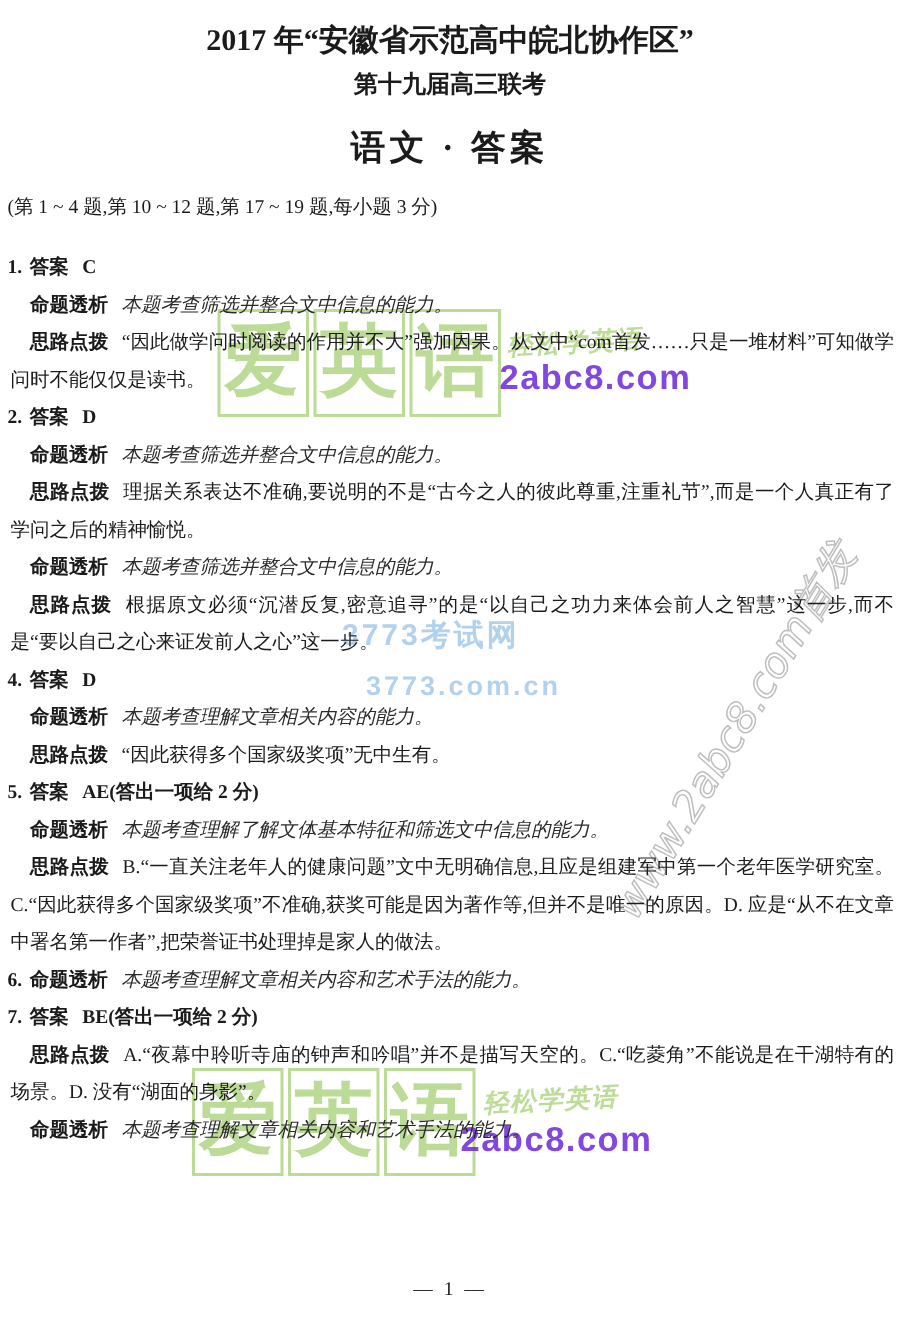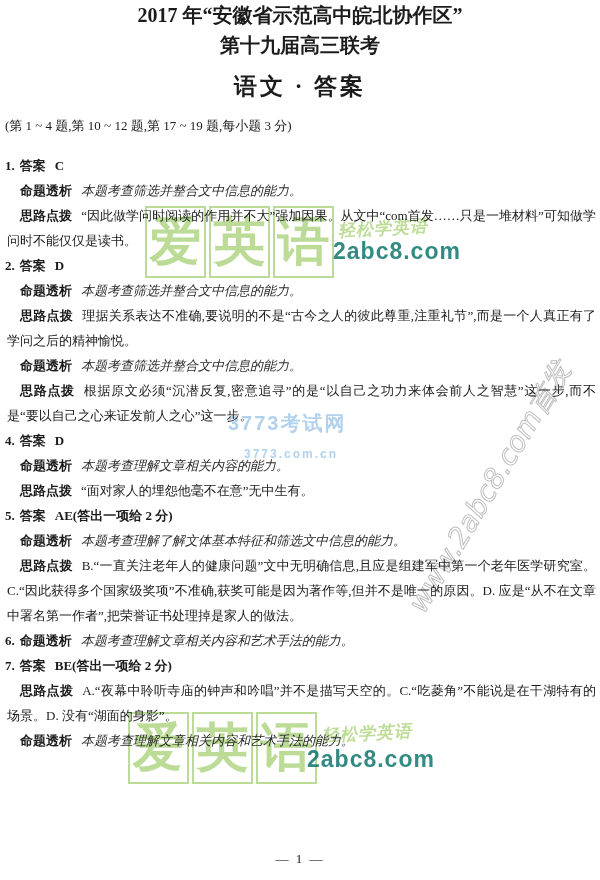--- a/index.html
+++ b/index.html
@@ -7,33 +7,33 @@
         overflow:hidden;font-family:"Liberation Serif",serif;color:#1b1b1b;}
   
   .wm{position:absolute;z-index:0;pointer-events:none;white-space:nowrap;}
   .wm-chars{display:flex;opacity:.78;}
   .wm-char{display:inline-block;width:57px;height:68px;margin-right:3px;border:2px solid #a9d279;
            color:#a9d279;font-family:"Liberation Sans",sans-serif;font-weight:bold;
            font-size:52px;line-height:66px;text-align:center;}
   .wm-tagline{font-family:"Liberation Sans",sans-serif;font-weight:bold;font-style:italic;
               font-size:17px;color:#b2d786;letter-spacing:1px;opacity:.85;transform:rotate(-3deg);}
   .wm-site{font-family:"Liberation Sans",sans-serif;font-weight:bold;font-size:23px;
-           color:#0f766e;letter-spacing:1px;opacity:.85;}
+           color:#6d28d9;letter-spacing:1px;opacity:.85;}
   .wm-3773-name{font-family:"Liberation Sans",sans-serif;font-weight:bold;font-size:20px;
                 color:#a9cdec;letter-spacing:2px;opacity:.9;}
-  .wm-3773-url{font-family:"Liberation Sans",sans-serif;font-weight:bold;font-size:12px;
+  .wm-3773-url{font-family:"Liberation Sans",sans-serif;font-weight:bold;font-size:18px;
                color:#a9cdec;letter-spacing:2px;opacity:.9;}
   .wm-diagonal{left:280px;top:468px;width:420px;text-align:center;transform:rotate(-59deg);
                font-family:"DejaVu Sans",sans-serif;font-style:italic;font-size:28px;
                color:#cfcfcf;-webkit-text-fill-color:transparent;-webkit-text-stroke:1px #b8b8b8;
                opacity:.9;}
   
   .content{position:relative;z-index:1;}
-  .title1{margin-top:2px;text-align:center;font-weight:bold;font-size:20px;line-height:26px;}
-  .title2{margin-top:4px;text-align:center;font-weight:bold;font-size:20px;line-height:26px;}
+  .title1{margin-top:14px;text-align:center;font-weight:bold;font-size:20px;line-height:26px;}
+  .title2{margin-top:4px;text-align:center;font-weight:bold;font-size:16px;line-height:26px;}
   .subject{margin-top:14px;text-align:center;font-weight:bold;font-size:23px;line-height:30px;letter-spacing:3px;}
   .scoring-note{margin:14px 4px 0 5px;font-size:13px;line-height:20px;}
   .items{margin-top:17px;}
   .para{margin:0 4px 0 7px;text-indent:13px;font-size:13px;line-height:25px;
         text-align:justify;}
   .para.numbered{margin-left:5px;text-indent:0;}
   .num{font-weight:bold;margin-right:5px;}
   .lbl{font-weight:bold;font-family:"Liberation Sans",sans-serif;margin-right:9px;}
   .ans{font-weight:bold;}
   .kai .txt{font-style:italic;color:#2a2a2a;}
@@ -82,21 +82,21 @@
           <p class="para kai"><span class="lbl">命题透析</span><span class="txt">本题考查筛选并整合文中信息的能力。</span></p>
           <p class="para"><span class="lbl">思路点拨</span><span class="txt">理据关系表达不准确,要说明的不是“古今之人的彼此尊重,注重礼节”,而是一个人真正有了学问之后的精神愉悦。</span></p>
         </div>
         <div class="item">
           <p class="para kai"><span class="lbl">命题透析</span><span class="txt">本题考查筛选并整合文中信息的能力。</span></p>
           <p class="para"><span class="lbl">思路点拨</span><span class="txt">根据原文必须“沉潜反复,密意追寻”的是“以自己之功力来体会前人之智慧”这一步,而不是“要以自己之心来证发前人之心”这一步。</span></p>
         </div>
         <div class="item">
           <p class="para numbered"><span class="num">4.</span><span class="lbl">答案</span><span class="ans">D</span></p>
           <p class="para kai"><span class="lbl">命题透析</span><span class="txt">本题考查理解文章相关内容的能力。</span></p>
-          <p class="para"><span class="lbl">思路点拨</span><span class="txt">“面对家人的埋怨他毫不在意”无中生有。</span></p>
+          <p class="para"><span class="lbl">思路点拨</span><span class="txt">“因此获得多个国家级奖项”无中生有。</span></p>
         </div>
         <div class="item">
           <p class="para numbered"><span class="num">5.</span><span class="lbl">答案</span><span class="ans">AE(答出一项给 2 分)</span></p>
           <p class="para kai"><span class="lbl">命题透析</span><span class="txt">本题考查理解了解文体基本特征和筛选文中信息的能力。</span></p>
           <p class="para"><span class="lbl">思路点拨</span><span class="txt">B.“一直关注老年人的健康问题”文中无明确信息,且应是组建军中第一个老年医学研究室。C.“因此获得多个国家级奖项”不准确,获奖可能是因为著作等,但并不是唯一的原因。D. 应是“从不在文章中署名第一作者”,把荣誉证书处理掉是家人的做法。</span></p>
         </div>
         <div class="item">
           <p class="para numbered kai"><span class="num">6.</span><span class="lbl">命题透析</span><span class="txt">本题考查理解文章相关内容和艺术手法的能力。</span></p>
         </div>
         <div class="item">

